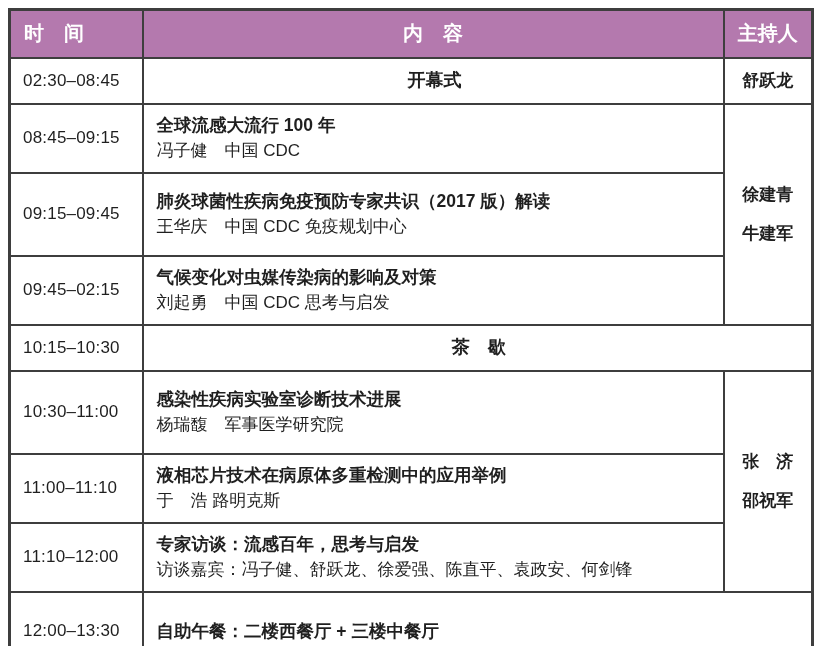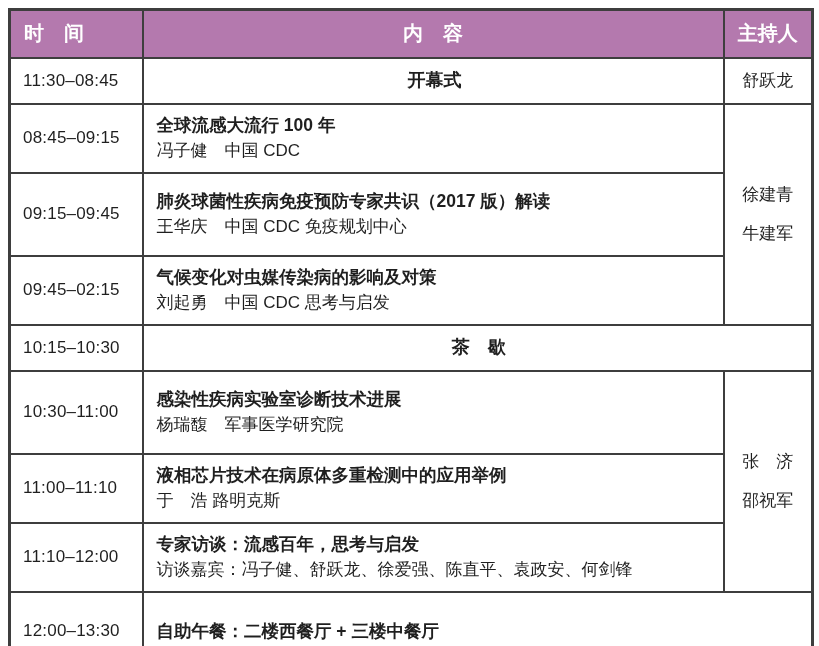--- a/index.html
+++ b/index.html
@@ -61,20 +61,21 @@
     line-height:1.45;
     margin-top:2px;
   }
   td.content.center{text-align:center;}
   td.content.center .title{font-size:18px;}
 
   td.host{
     text-align:center;
     font-size:17px;
     line-height:1.4;
+    font-weight:bold;
   }
   td.host .host-line{display:block;}
   td.host .host-line + .host-line{margin-top:15px;}
 
   tr.rh46{height:46px;}
   tr.rh72{height:63px;}
   tr.rh71{height:83px;}
   tr.rh65{height:65px;}
   tr.rh60{height:78px;}
 </style>
@@ -89,21 +90,21 @@
   </colgroup>
   <thead>
     <tr>
       <th class="h-time">时　间</th>
       <th class="h-content">内　容</th>
       <th class="h-host">主持人</th>
     </tr>
   </thead>
   <tbody>
     <tr class="rh46">
-      <td class="time">11:30–08:45</td>
+      <td class="time">02:30–08:45</td>
       <td class="content center">
         <div class="title">开幕式</div>
       </td>
       <td class="host">
         <span class="host-line">舒跃龙</span>
       </td>
     </tr>
 
     <tr class="rh72">
       <td class="time">08:45–09:15</td>

